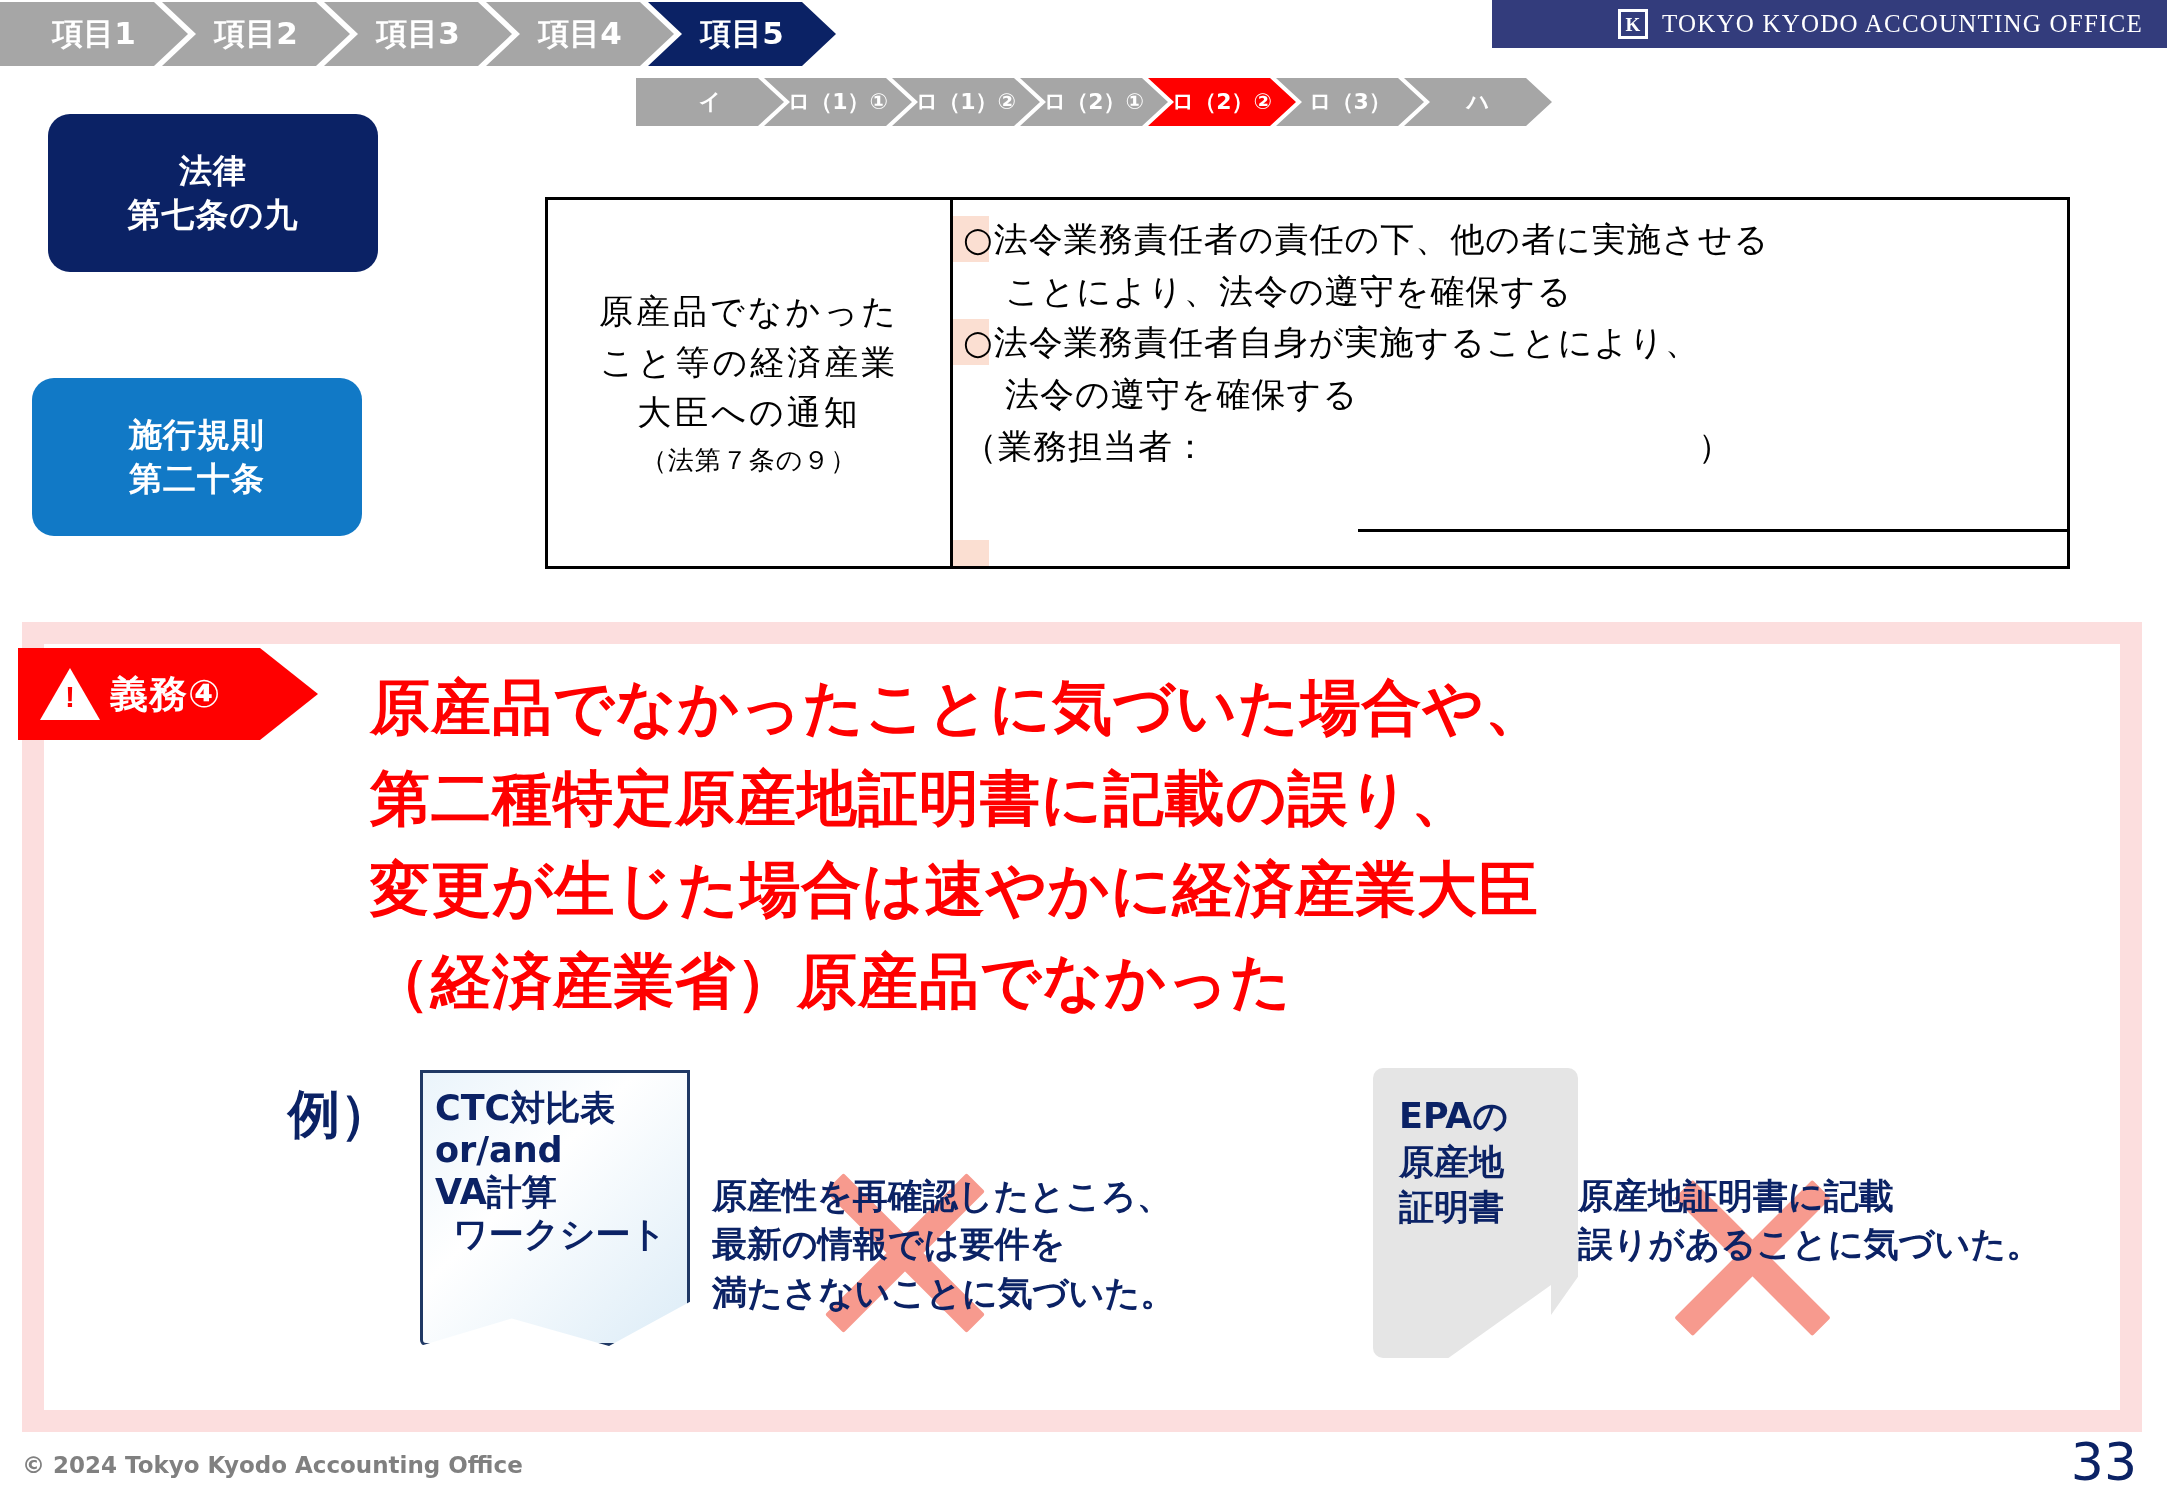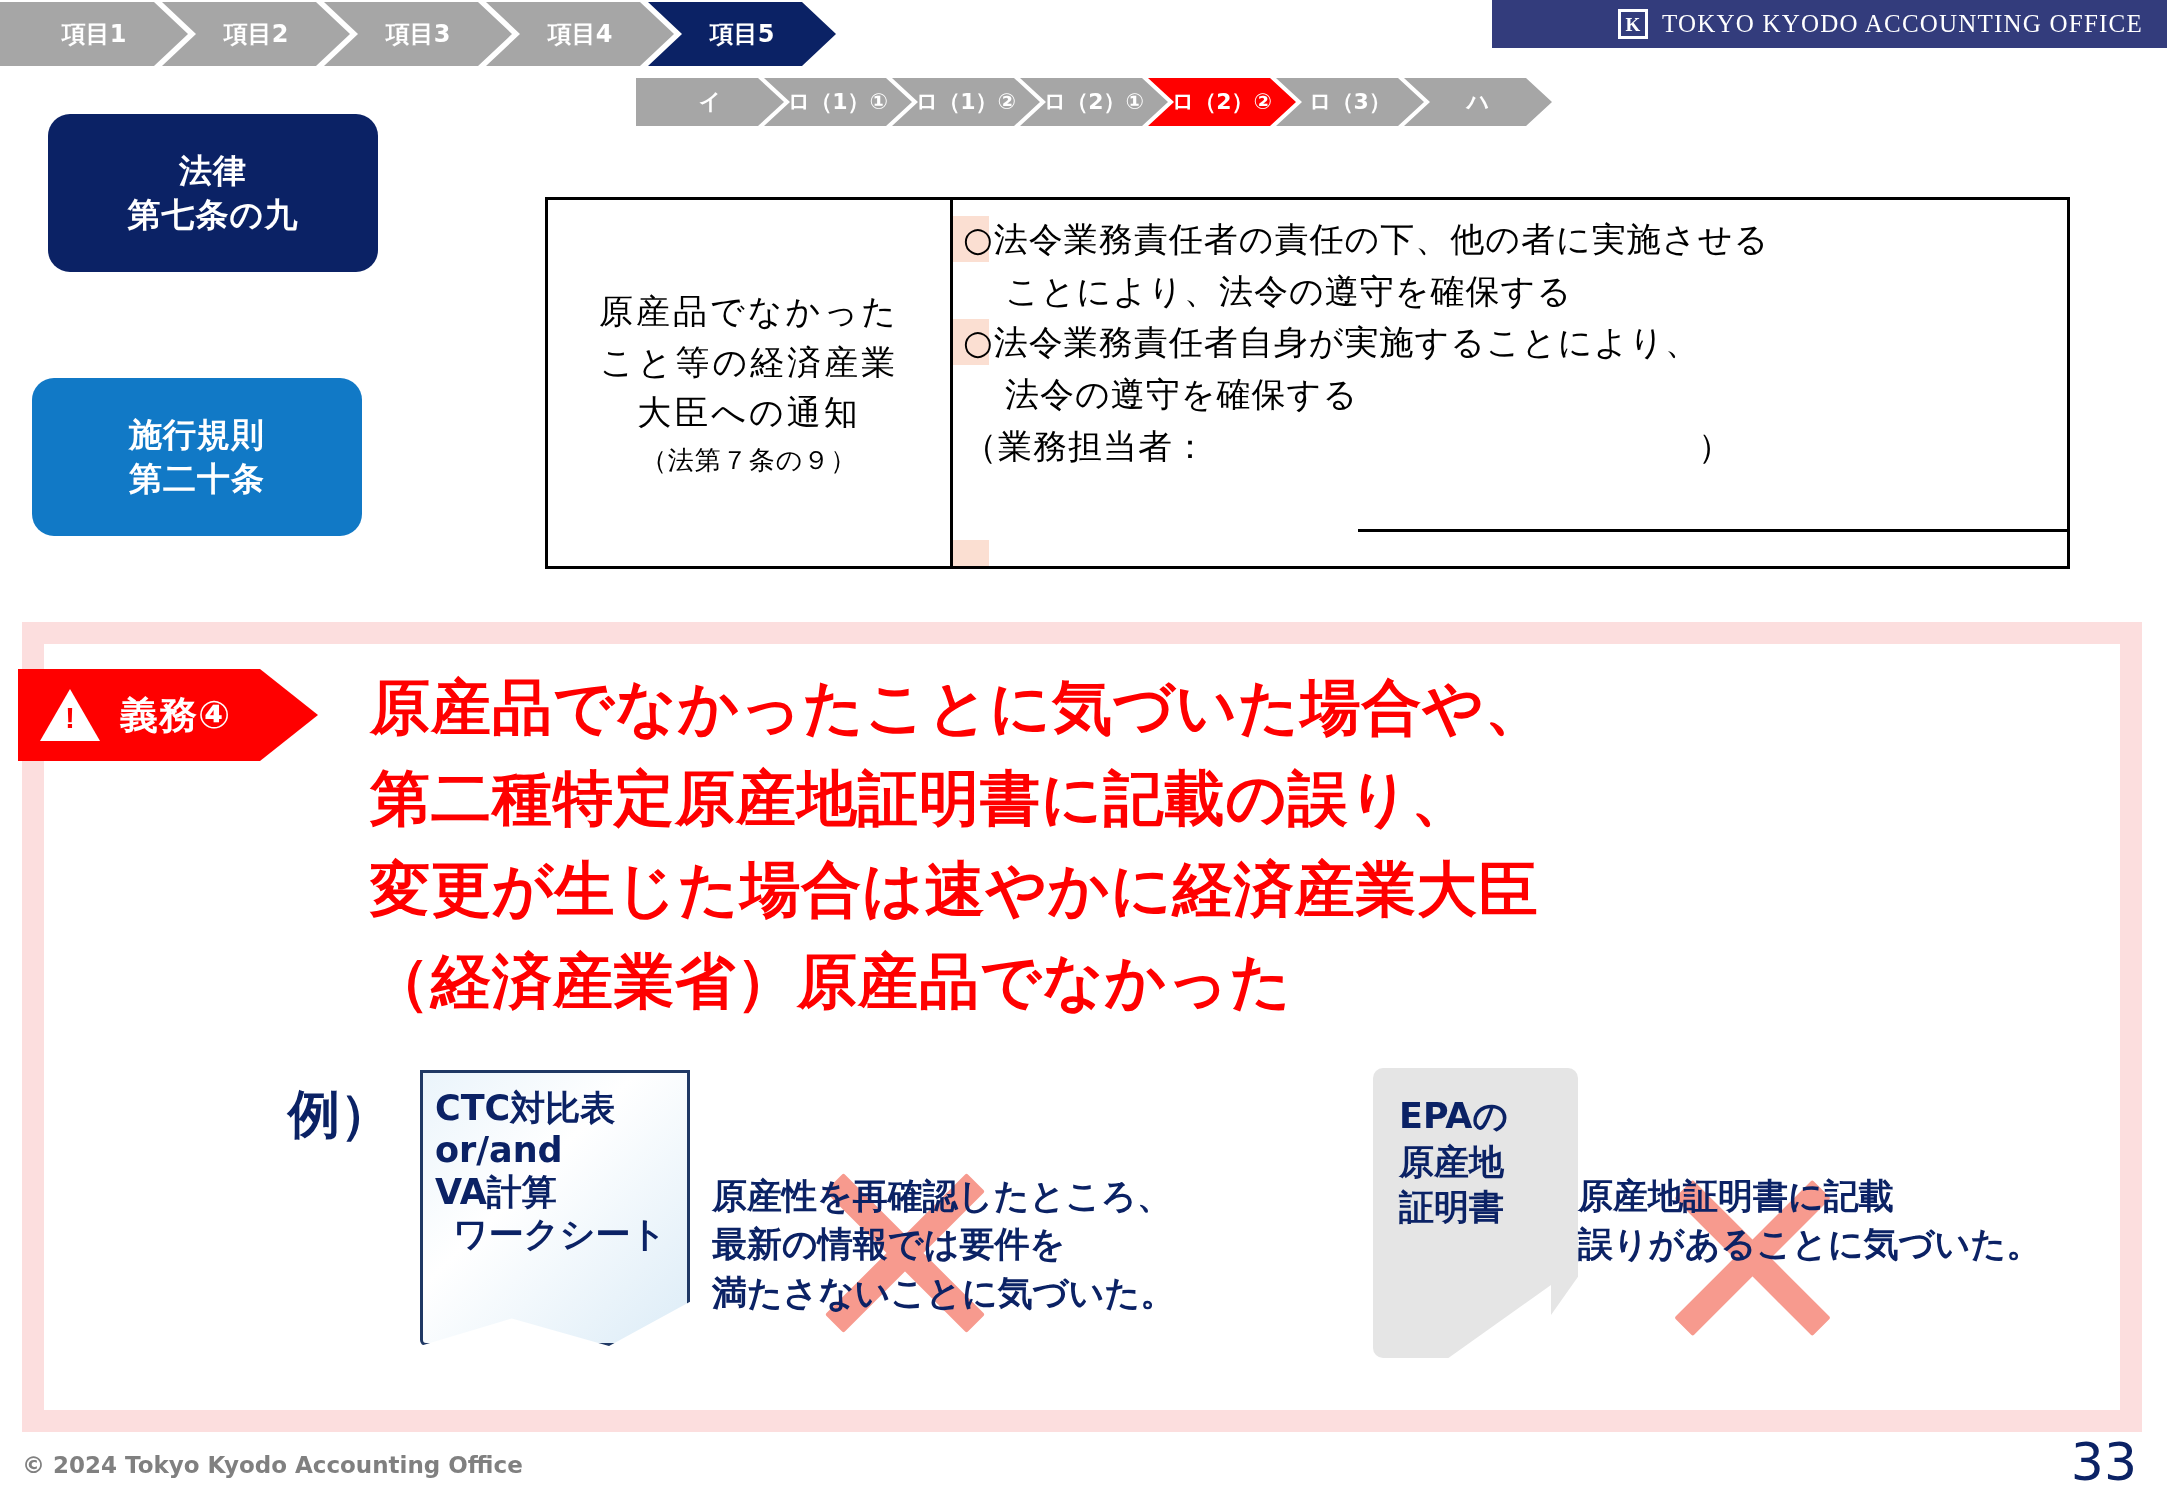--- a/index.html
+++ b/index.html
@@ -30,21 +30,21 @@
   .chev-row{position:absolute;display:flex;}
   .chev{
     position:relative;display:flex;align-items:center;justify-content:center;
     color:#fff;font-weight:bold;white-space:nowrap;
     font-family:"DejaVu Sans","Liberation Sans",sans-serif;
   }
   .chev-bg{position:absolute;inset:0;}
   .chev-label{position:relative;z-index:2;}
 
   #row1{left:0;top:2px;}
-  #row1 .chev{height:64px;width:188px;font-size:24px;margin-right:-26px;}
+  #row1 .chev{height:64px;width:188px;font-size:31px;margin-right:-26px;}
   #row1 .chev .chev-bg{
     background:#a6a6a6;
     clip-path:polygon(0 0, calc(100% - 34px) 0, 100% 50%, calc(100% - 34px) 100%, 0 100%, 34px 50%);
   }
   #row1 .chev:first-child .chev-bg{
     clip-path:polygon(0 0, calc(100% - 34px) 0, 100% 50%, calc(100% - 34px) 100%, 0 100%, 0 50%);
   }
   #row1 .chev.active .chev-bg{background:#0b2265;}
 
   #row2{left:636px;top:78px;}
@@ -101,23 +101,23 @@
   }
 
   
   .pinkpanel{
     position:absolute;left:22px;top:622px;width:2120px;height:810px;
     border:22px solid #fcdede;background:#fff;box-sizing:border-box;
   }
 
   
   .flag{
-    position:absolute;left:18px;top:669px;width:300px;height:92px;background:#ff0000;
+    position:absolute;left:18px;top:648px;width:300px;height:92px;background:#ff0000;
     clip-path:polygon(0 0, calc(100% - 58px) 0, 100% 50%, calc(100% - 58px) 100%, 0 100%);
-    display:flex;align-items:center;gap:20px;padding-left:22px;box-sizing:border-box;
+    display:flex;align-items:center;gap:10px;padding-left:22px;box-sizing:border-box;
   }
   .warn-tri{width:0;height:0;border-left:30px solid transparent;border-right:30px solid transparent;
     border-bottom:52px solid #fff;position:relative;}
   .warn-tri::after{
     content:"!";position:absolute;left:-6px;top:14px;width:12px;text-align:center;
     color:#ff0000;font-weight:bold;font-size:30px;line-height:1;
   }
   .flag-label{
     color:#fff;font-weight:bold;font-size:38px;letter-spacing:1px;
     font-family:"DejaVu Sans","Liberation Sans",sans-serif;

